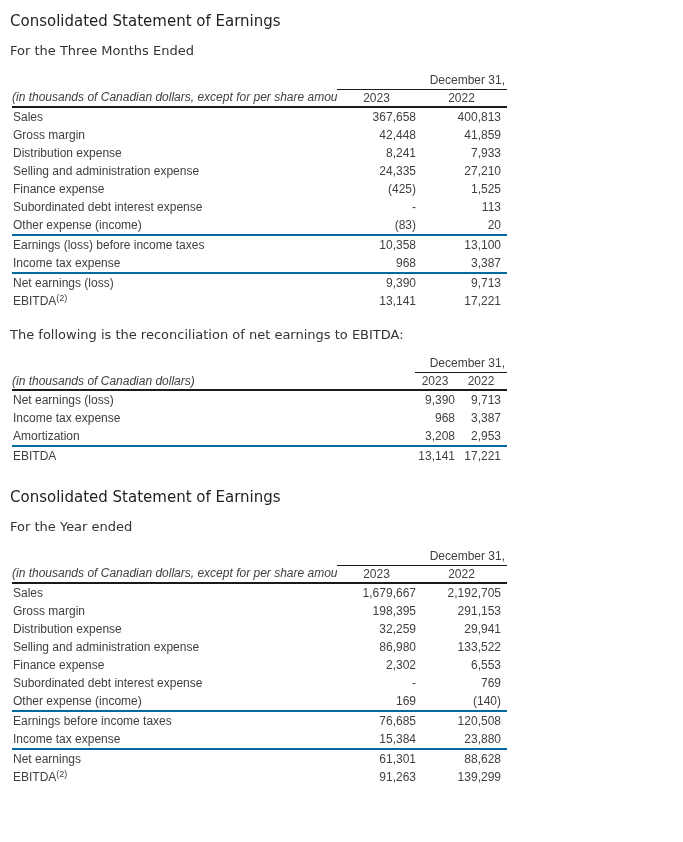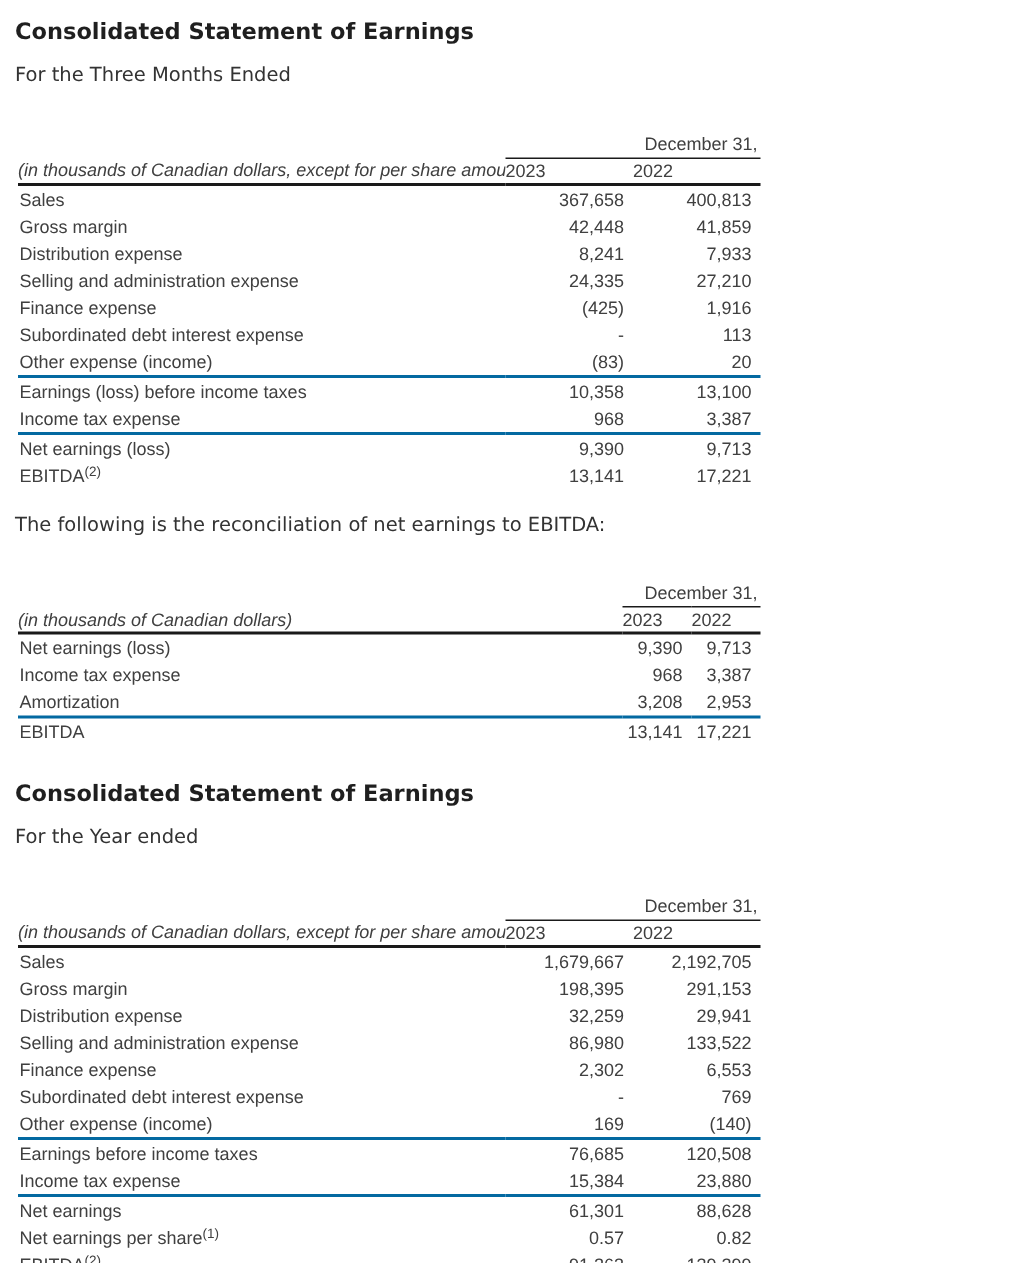--- a/index.html
+++ b/index.html
@@ -8,21 +8,21 @@
     min-height: 842px;
     box-sizing: border-box;
     padding: 12px 10px;
     font-family: "Liberation Sans", sans-serif;
     color: #404040;
   }
   .doc-title {
     margin: 0;
     font-family: "DejaVu Sans", sans-serif;
     font-size: 15px;
-    font-weight: bold;
+    font-weight: normal;
     line-height: 19px;
     color: #1f1f1f;
   }
   .doc-title.second { margin-top: 23px; }
   .subtitle {
     margin: 12px 0 0 0;
     font-family: "DejaVu Sans", sans-serif;
     font-size: 13px;
     line-height: 16px;
     color: #333333;
@@ -31,21 +31,21 @@
     margin: 17px 0 0 0;
     font-family: "DejaVu Sans", sans-serif;
     font-size: 13px;
     line-height: 16px;
     color: #333333;
   }
   table.fin-table {
     border-collapse: collapse;
     table-layout: fixed;
     width: 495px;
-    margin: 29px 0 0 2px;
+    margin: 13px 0 0 2px;
     font-family: "Liberation Sans", sans-serif;
     font-size: 12px;
     color: #404040;
   }
   table.fin-table col.label-col-wide   { width: 325px; }
   table.fin-table col.label-col-narrow { width: 403px; }
   table.fin-table col.num-col-wide     { width: 85px; }
   table.fin-table col.num-col-narrow   { width: 46px; }
 
   .period-row td { height: 15px; line-height: 15px; }
@@ -61,21 +61,21 @@
     border-bottom: 2px solid #1a1a1a;
   }
   .unit-cell {
     font-style: italic;
     text-align: left;
     padding: 0;
     white-space: nowrap;
     overflow: hidden;
   }
   .year-cell {
-    text-align: left;
+    text-align: center;
     padding: 0 6px 0 0;
     white-space: nowrap;
   }
   tbody td {
     height: 18px;
     line-height: 18px;
     padding: 0;
     white-space: nowrap;
   }
   td.label-cell { text-align: left; padding-left: 1px; }
@@ -127,21 +127,21 @@
         <td class="num-cell">7,933</td>
       </tr>
       <tr>
         <td class="label-cell">Selling and administration expense</td>
         <td class="num-cell">24,335</td>
         <td class="num-cell">27,210</td>
       </tr>
       <tr>
         <td class="label-cell">Finance expense</td>
         <td class="num-cell">(425)</td>
-        <td class="num-cell">1,916</td>
+        <td class="num-cell">1,525</td>
       </tr>
       <tr>
         <td class="label-cell">Subordinated debt interest expense</td>
         <td class="num-cell">-</td>
         <td class="num-cell">113</td>
       </tr>
       <tr class="rule-below">
         <td class="label-cell">Other expense (income)</td>
         <td class="num-cell">(83)</td>
         <td class="num-cell">20</td>
@@ -277,23 +277,18 @@
         <td class="label-cell">Income tax expense</td>
         <td class="num-cell">15,384</td>
         <td class="num-cell">23,880</td>
       </tr>
       <tr>
         <td class="label-cell">Net earnings</td>
         <td class="num-cell">61,301</td>
         <td class="num-cell">88,628</td>
       </tr>
       <tr>
-        <td class="label-cell">Net earnings per share<sup class="sup">(1)</sup></td>
-        <td class="num-cell">0.57</td>
-        <td class="num-cell">0.82</td>
-      </tr>
-      <tr>
         <td class="label-cell">EBITDA<sup class="sup">(2)</sup></td>
         <td class="num-cell">91,263</td>
         <td class="num-cell">139,299</td>
       </tr>
     </tbody>
 </table>
 
 </body></html>

